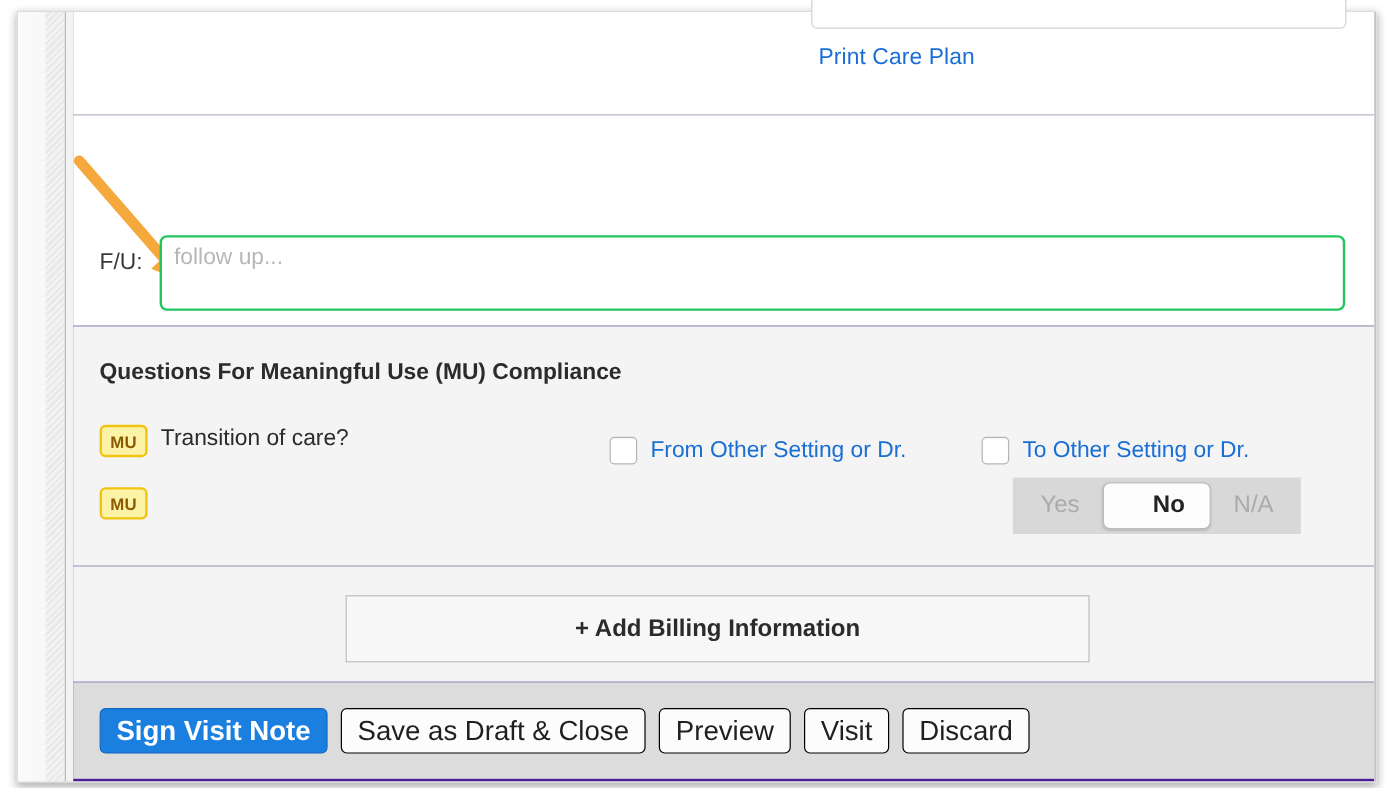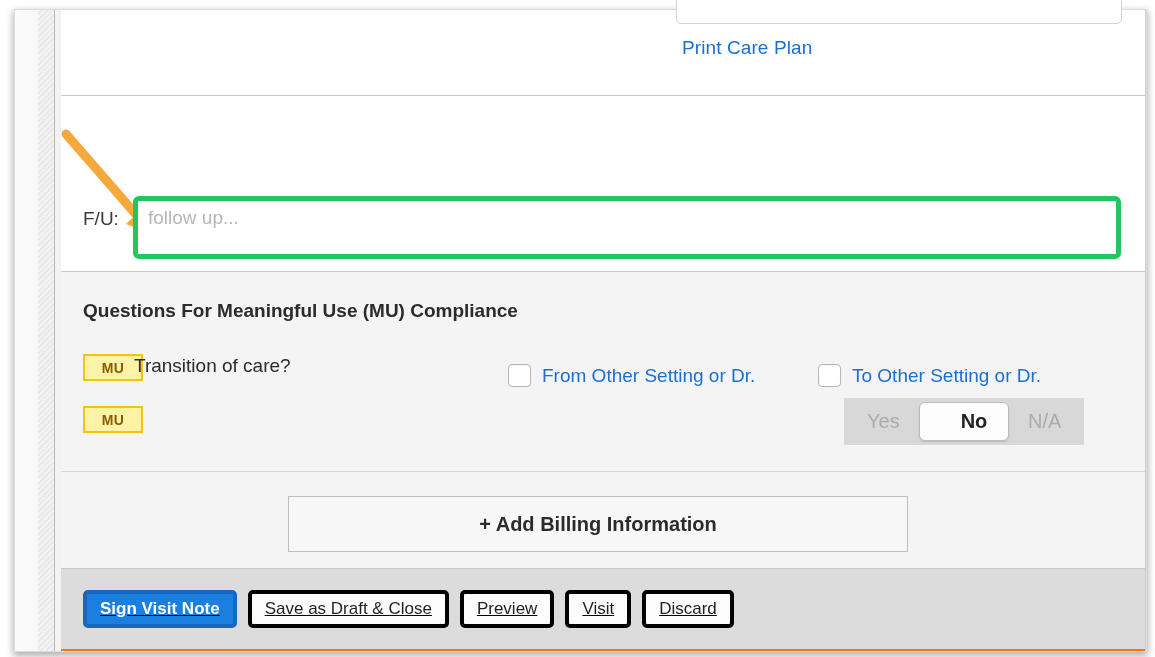--- a/index.html
+++ b/index.html
@@ -57,24 +57,23 @@
     box-sizing: border-box;
   }
 
   
   .content {
     position: absolute;
     left: 61px;
     top: 10px;
     width: 1085px;
     height: 641px;
-    background: #f97316;
+    background: #4c1d95;
     box-sizing: border-box;
     border-right: 1px solid #cfcfcf;
-    text-decoration: underline;
   }
 
   .hr {
     height: 1px;
     background: #c8c8c8;
     width: 100%;
   }
   .hr-soft {
     height: 1px;
     background: #d8d8d8;
@@ -128,21 +127,21 @@
     top: 112px;
     font-size: 19px;
     color: #3a3a3a;
   }
   .fu-box {
     position: absolute;
     left: 72px;
     top: 100px;
     width: 988px;
     height: 63px;
-    border: 5px solid #22c55e;
+    border: 2px solid #22c55e;
     border-radius: 6px;
     background: #ffffff;
     box-sizing: border-box;
   }
   .fu-box .ph {
     position: absolute;
     left: 10px;
     top: 6px;
     font-size: 19px;
     color: #b7b7b7;
@@ -200,24 +199,24 @@
     font-weight: bold;
     color: #2b2b2b;
   }
   .mu-row-1 { position: absolute; left: 0; top: 82px; width: 100%; height: 34px; }
   .mu-row-2 { position: absolute; left: 0; top: 134px; width: 100%; height: 34px; }
 
   .mu-badge {
     position: absolute;
     left: 22px;
     top: 0px;
-    width: 60px;
+    width: 40px;
     height: 27px;
     border: 2px solid #f1c40f;
-    border-radius: 0;
+    border-radius: 5px;
     background: #fdf3a7;
     display: flex;
     align-items: center;
     justify-content: center;
     font-size: 14px;
     font-weight: bold;
     color: #8a5b00;
     box-sizing: border-box;
     letter-spacing: 0.3px;
   }
@@ -318,24 +317,24 @@
     position: relative;
     height: 80px;
     background: #dcdcdc;
     display: flex;
     align-items: center;
     padding-left: 22px;
     box-sizing: border-box;
   }
   .btn {
     height: 38px;
-    border: 4px solid #000000;
+    border: 1px solid #000000;
     border-radius: 5px;
     background: #fcfcfc;
-    font-size: 17px;
+    font-size: 23px;
     color: #1f1f1f;
     display: flex;
     align-items: center;
     justify-content: center;
     padding: 4px 13px;
     margin-right: 11px;
     box-sizing: border-box;
     cursor: pointer;
     white-space: nowrap;
     font-family: "Liberation Sans", sans-serif;

